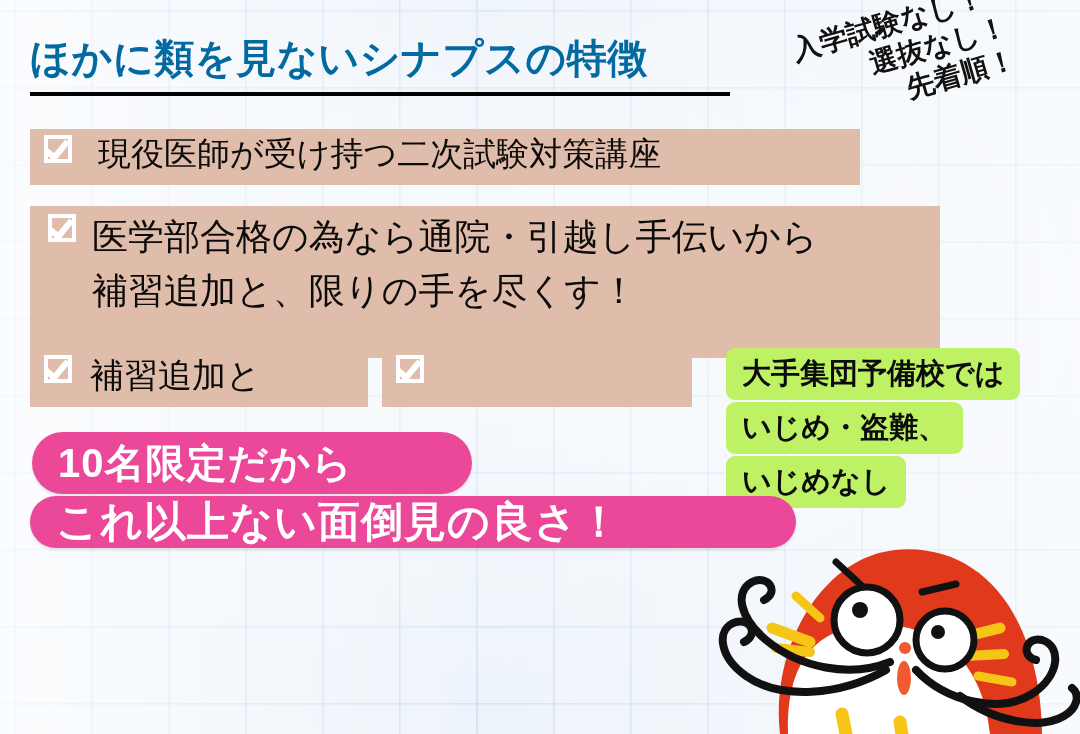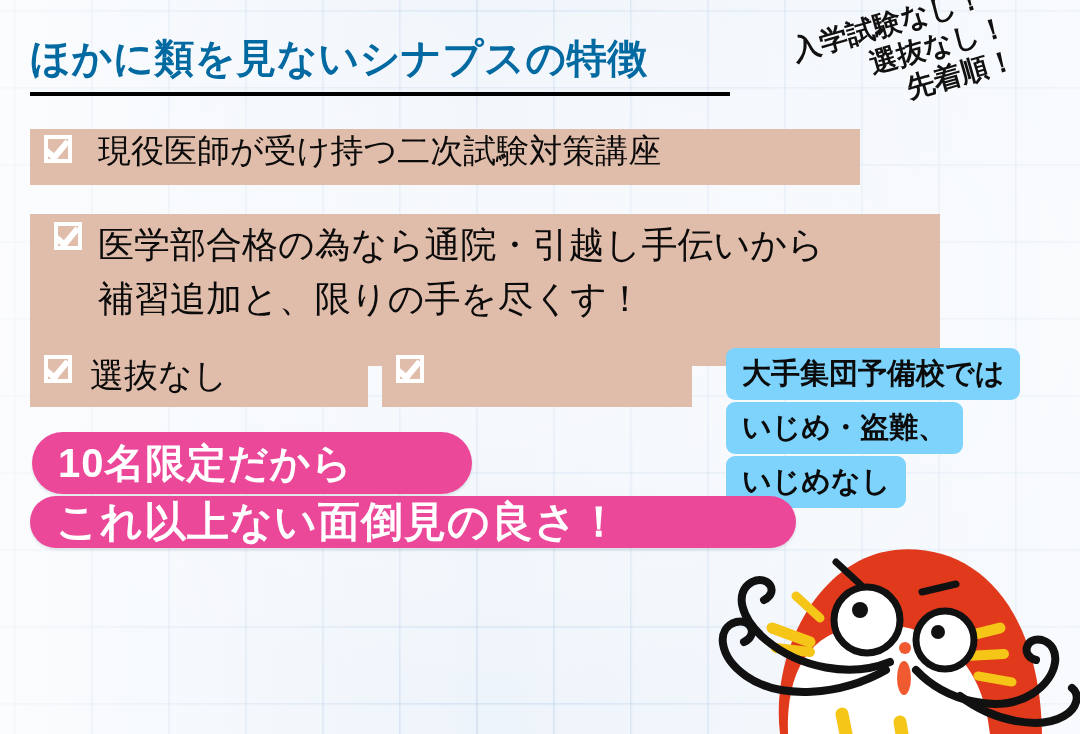--- a/index.html
+++ b/index.html
@@ -109,24 +109,24 @@
     border-right: 6px solid #ffffff;
     border-bottom: 6px solid #ffffff;
     transform: rotate(40deg);
     box-sizing: border-box;
   }
   .rowtext {
     color: #0b0b0b;
     white-space: pre-line;
   }
 
-  #row1 { left: 30px; top: 129px; width: 830px; height: 56px; padding: 6px 0 0 14px; font-family: Liberation Mono, monospace; }
+  #row1 { left: 30px; top: 129px; width: 830px; height: 56px; padding: 6px 0 0 14px; }
   #row1 .rowtext { font-size: 33px; line-height: 44px; padding-left: 20px; margin-top: -3px; }
 
-  #row2 { left: 30px; top: 206px; width: 910px; height: 152px; padding: 8px 0 0 24px; margin-top: 8px; }
+  #row2 { left: 30px; top: 206px; width: 910px; height: 152px; padding: 8px 0 0 18px; }
   #row2 .rowtext { font-size: 36px; line-height: 54px; padding-left: 10px; margin-top: -4px; }
 
   #row3a { left: 30px; top: 345px; width: 338px; height: 62px; padding: 10px 0 0 14px; }
   #row3a .rowtext { font-size: 34px; line-height: 44px; padding-left: 12px; margin-top: -2px; }
 
   #row3b { left: 382px; top: 345px; width: 310px; height: 62px; padding: 10px 0 0 14px; }
   #row3b .rowtext { font-size: 34px; line-height: 44px; padding-left: 12px; margin-top: -2px; }
 
   
   .yellow-note {
@@ -135,21 +135,21 @@
     top: 342px;
     width: 338px;
     padding: 6px 14px 10px 14px;
     box-sizing: border-box;
     color: #0b0b0b;
     font-size: 29px;
     font-weight: bold;
     line-height: 1.45;
   }
   .yellow-note span {
-    background: #7dd3fc;
+    background: #bef264;
     border-radius: 9px;
     padding: 2px 8px;
     box-decoration-break: clone;
     -webkit-box-decoration-break: clone;
     display: inline-block;
     margin-bottom: 2px;
   }
   .yn-1 { display: block; text-align: left;  }
   .yn-2 { display: block; text-align: center; }
   .yn-3 { display: block; text-align: right; }
@@ -223,21 +223,21 @@
     </span>
     <span class="rowtext">医学部合格の為なら通院・引越し手伝いから
 補習追加と、限りの手を尽くす！</span>
   </div>
 
   <div class="pinkbox" id="row3a">
     <span class="chk">
       <span class="sq"></span>
         <span class="tick"></span>
     </span>
-    <span class="rowtext">選抜なし</span>
+    <span class="rowtext">補習追加と</span>
   </div>
 
   <div class="pinkbox" id="row3b">
     <span class="chk">
       <span class="sq"></span>
         <span class="tick"></span>
     </span>
   </div>
 
   <div class="yellow-note">

